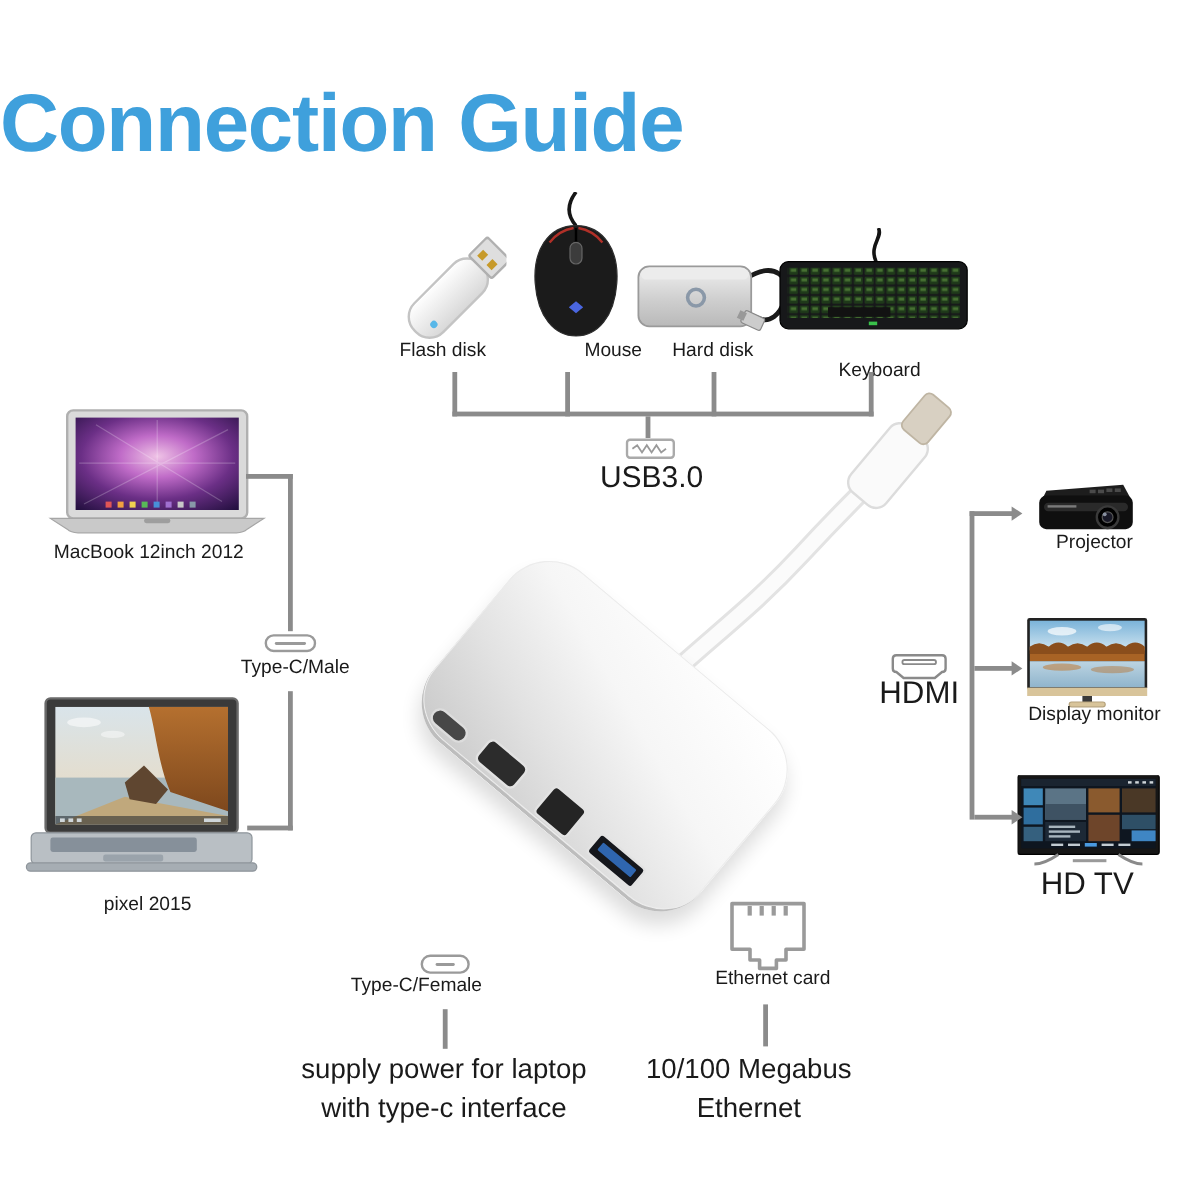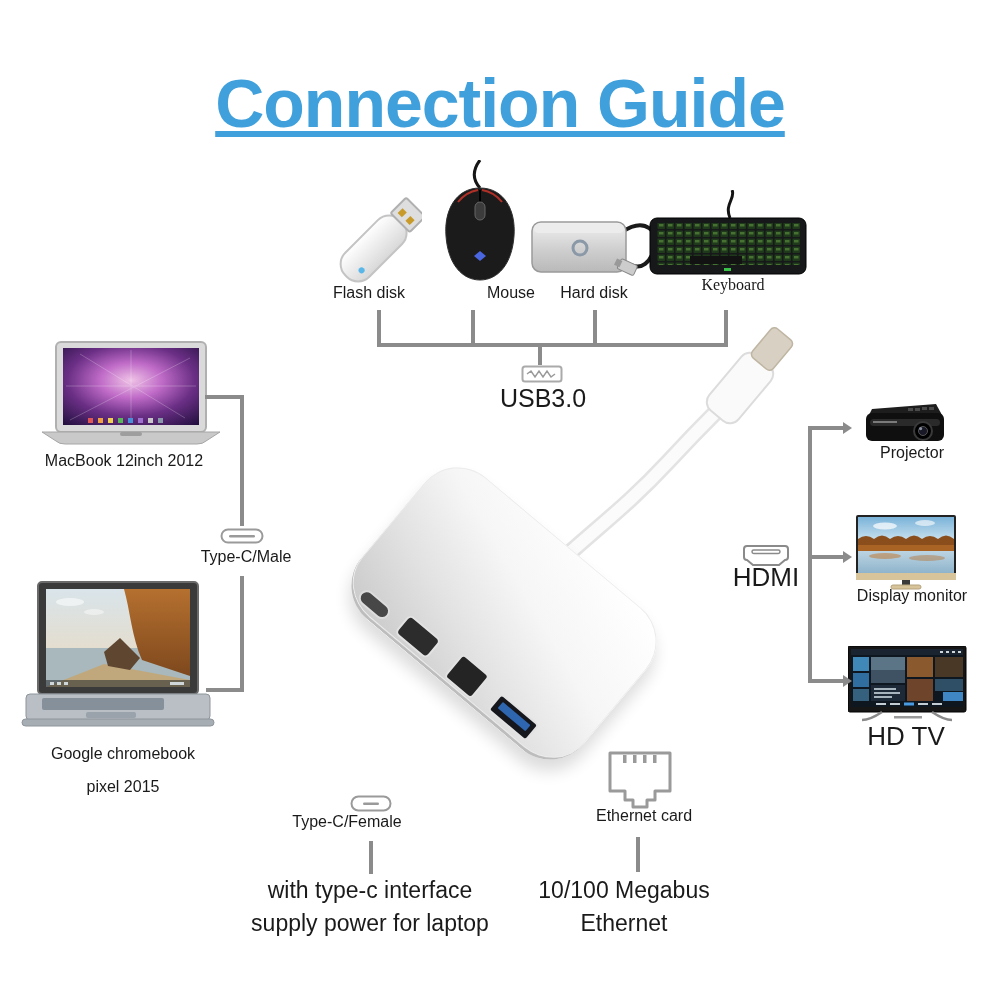--- a/index.html
+++ b/index.html
@@ -3,22 +3,22 @@
 <meta charset="utf-8">
 <style>
   html,body{margin:0;padding:0;}
   body{
     width:1000px;height:1000px;position:relative;overflow:hidden;
     background:#ffffff;color:#1a1a1a;
     font-family:"Liberation Sans", sans-serif;
   }
   .abs{position:absolute;}
   .title{
-    position:absolute;left:0;top:64px;width:1000px;text-align:center;
-    font-size:68px;font-weight:bold;letter-spacing:-1px;color:#3FA0DC;white-space:nowrap;text-decoration:underline;
+    position:absolute;left:0;top:64px;width:1000px;
+    font-size:68px;font-weight:bold;letter-spacing:-1px;color:#3FA0DC;white-space:nowrap;
   }
   .lbl{
     position:absolute;transform:translateX(-50%);white-space:nowrap;
     font-size:16px;color:#1a1a1a;
   }
   .lbl.big{font-size:26px;}
   .lbl.two{line-height:33px;text-align:center;}
   .ln{position:absolute;background:#8B8B8B;}
   .arrow{
     position:absolute;width:0;height:0;
@@ -101,21 +101,21 @@
   <path d="M82,28 C76,14 88,8 84,0" fill="none" stroke="#141414" stroke-width="3"></path>
   <rect x="2" y="28" width="156" height="56" rx="7" fill="#17181a" stroke="#000"></rect>
   <rect x="8" y="33" width="144" height="42" fill="url(#keypat)"></rect>
   <rect x="42" y="66" width="52" height="8" fill="#121212"></rect>
   <rect x="76" y="78" width="7" height="3" fill="#39c14a"></rect>
 </svg>
 
 <div class="lbl" style="left:369px;top:284px;">Flash disk</div>
 <div class="lbl" style="left:480px;top:284px;margin-left:31px;">Mouse</div>
 <div class="lbl" style="left:594px;top:284px;">Hard disk</div>
-<div class="lbl" style="left:733px;top:276px;font-family:Liberation Serif, serif;">Keyboard</div>
+<div class="lbl" style="left:733px;top:300px;">Keyboard</div>
 
 <div class="ln" style="left:377px;top:310px;width:4px;height:37px;"></div>
 <div class="ln" style="left:471px;top:310px;width:4px;height:37px;"></div>
 <div class="ln" style="left:593px;top:310px;width:4px;height:37px;"></div>
 <div class="ln" style="left:724px;top:310px;width:4px;height:37px;"></div>
 <div class="ln" style="left:377px;top:343px;width:351px;height:4px;"></div>
 <div class="ln" style="left:538px;top:347px;width:4px;height:18px;"></div>
 
 <svg class="abs" style="left:521px;top:365px;" width="42" height="18" viewBox="0 0 42 18">
   <rect x="1.5" y="1.5" width="39" height="15" rx="2.5" fill="#ffffff" stroke="#aaaaaa" stroke-width="2"></rect>
@@ -183,21 +183,20 @@
       <rect x="37" y="102" width="4" height="3" fill="#cfd6da"></rect>
     <rect x="44" y="102" width="4" height="3" fill="#cfd6da"></rect>
       <rect x="150" y="102" width="14" height="3" fill="#cfd6da"></rect>
   </g>
   <rect x="6" y="114" width="184" height="26" rx="4" fill="#b9bfc4" stroke="#8e959b"></rect>
   <rect x="22" y="118" width="122" height="12" rx="2" fill="#86909a"></rect>
   <rect x="66" y="132" width="50" height="6" rx="2" fill="#9aa3ab"></rect>
   <rect x="2" y="139" width="192" height="7" rx="3.5" fill="#a6adb3" stroke="#8e959b"></rect>
 </svg>
 <div class="lbl two" style="left:123px;top:737px;">
-  <div>Google chromebook</div>
   <div>pixel 2015</div>
 </div>
 
 <div class="ln" style="left:205px;top:395px;width:39px;height:4px;"></div>
 <div class="ln" style="left:240px;top:395px;width:4px;height:131px;"></div>
 <svg class="abs" style="left:220px;top:528px;" width="44" height="16" viewBox="0 0 44 16">
   <rect x="1.5" y="1.5" width="41" height="13" rx="6.5" fill="#ffffff" stroke="#9a9a9a" stroke-width="2"></rect>
   <rect x="9" y="7" width="26" height="2.5" rx="1.2" fill="#9a9a9a"></rect>
 </svg>
 <div class="lbl" style="left:246px;top:548px;">Type-C/Male</div>
@@ -325,22 +324,22 @@
 </svg>
 <div class="lbl big" style="left:766px;top:562px;">HDMI</div>
 
 <svg class="abs" style="left:350px;top:795px;" width="42" height="17" viewBox="0 0 42 17">
   <rect x="1.5" y="1.5" width="39" height="14" rx="7" fill="#ffffff" stroke="#9a9a9a" stroke-width="2"></rect>
   <rect x="13" y="7.5" width="16" height="2.5" rx="1.2" fill="#9a9a9a"></rect>
 </svg>
 <div class="lbl" style="left:347px;top:813px;">Type-C/Female</div>
 <div class="ln" style="left:369px;top:841px;width:4px;height:33px;"></div>
 <div class="lbl two" style="left:370px;top:874px;font-size:23px;">
+  <div>supply power for laptop</div>
   <div>with type-c interface</div>
-  <div>supply power for laptop</div>
 </div>
 
 <svg class="abs" style="left:607px;top:750px;" width="66" height="60" viewBox="0 0 66 60">
   <path d="M3,3 H63 V41 H48 V50 H40 V57 H26 V50 H18 V41 H3 Z" fill="#ffffff" stroke="#9a9a9a" stroke-width="3" stroke-linejoin="round"></path>
   <g fill="#9a9a9a">
     <rect x="16" y="5" width="3.5" height="8"></rect>
       <rect x="26" y="5" width="3.5" height="8"></rect>
     <rect x="36" y="5" width="3.5" height="8"></rect>
       <rect x="46" y="5" width="3.5" height="8"></rect>
   </g>

